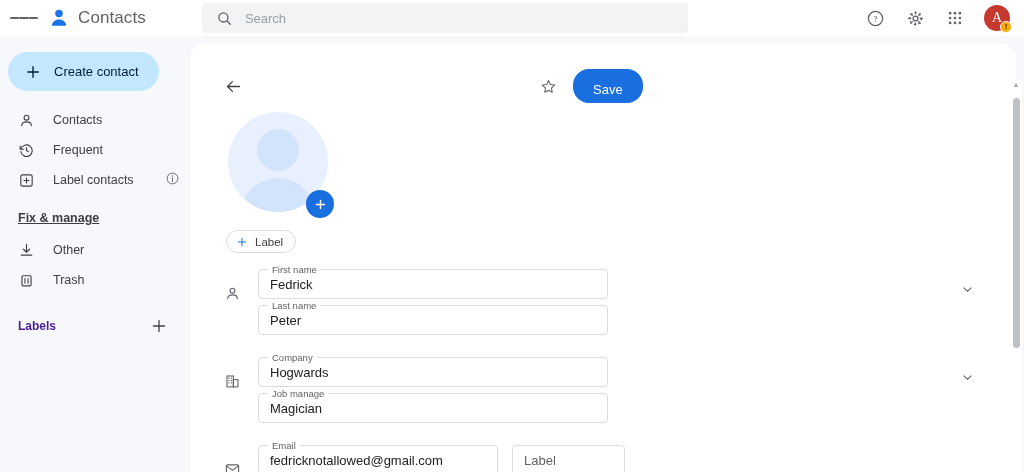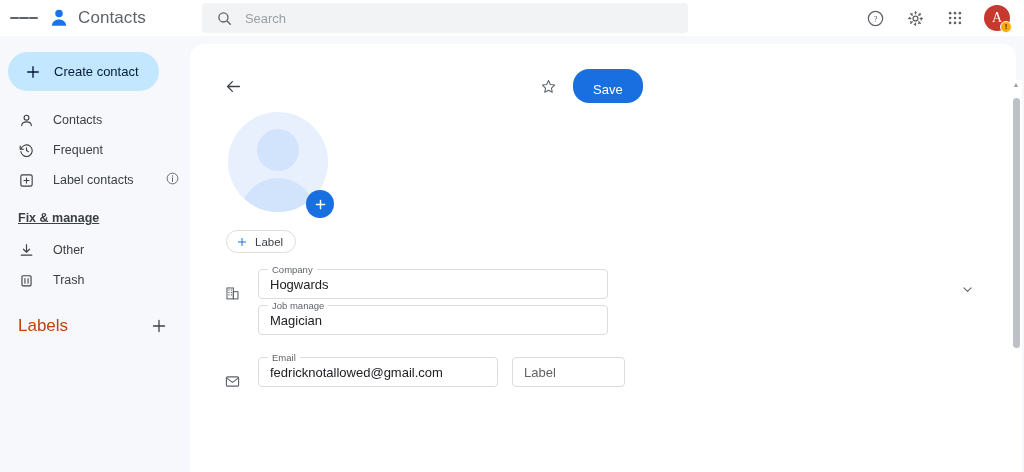--- a/index.html
+++ b/index.html
@@ -81,21 +81,21 @@
   .nav-item .trailing { position:absolute; right:-4px; }
 
   .section-title {
     font-size:12.5px; color:#3c4043; font-weight:bold;
     padding-left:18px; margin: 16px 0 10px; text-decoration: underline;
   }
   .labels-row {
     display:flex; align-items:center; justify-content:space-between;
     padding: 0 22px 0 18px; height:30px; margin-top: 16px;
   }
-  .labels-row .lbl { font-size:17px; color:#c2410c; font-weight:normal; }
+  .labels-row .lbl { font-size:12px; color:#4c1d95; font-weight:bold; }
   .plus-btn { cursor:pointer; display:flex; }
 
   
   .main { flex:1; background:#f6f8fc; padding: 8px 8px 0 0; position:relative; }
   .card {
     background:#fff; border-radius: 14px 14px 0 0;
     height: 100%; width: 100%;
     position: relative; overflow: hidden;
     padding: 0 0 0 0;
   }
@@ -351,20 +351,43 @@
 
           <div class="label-chip">
             <svg width="12" height="12" viewBox="0 0 24 24">
               <path d="M12 4.8v14.4M4.8 12h14.4" stroke="#1a6fe0" stroke-width="2" stroke-linecap="round"></path>
             </svg>
             <span class="lbl">Label</span>
           </div>
 
           <div class="form">
 
+            <div class="form-row">
+              <div class="row-icon">
+                <svg width="17" height="17" viewBox="0 0 24 24">
+                  <circle cx="12" cy="8" r="3.4" fill="none" stroke="#5f6368" stroke-width="1.6"></circle>
+                  <path d="M5.2 19.2c0-3.5 3.1-5.3 6.8-5.3s6.8 1.8 6.8 5.3" fill="none" stroke="#5f6368" stroke-width="1.6" stroke-linecap="round"></path>
+                </svg>
+              </div>
+              <div class="fields">
+                <div class="mdc-field">
+                  <span class="flabel">First name</span>
+                  <input type="text" value="Fedrick" style="">
+                </div>
+                <div class="mdc-field">
+                  <span class="flabel">Last name</span>
+                  <input type="text" value="Peter" style="">
+                </div>
+              </div>
+              <div class="expand-btn">
+                <svg width="15" height="15" viewBox="0 0 24 24">
+                  <path d="M6.3 9.3L12 15l5.7-5.7" fill="none" stroke="#5f6368" stroke-width="1.7" stroke-linecap="round" stroke-linejoin="round"></path>
+                </svg>
+              </div>
+            </div>
 
             <div class="form-row" style="margin-top:16px;">
               <div class="row-icon">
                 <svg width="17" height="17" viewBox="0 0 24 24">
                   <rect x="4.2" y="4.2" width="9" height="15.4" fill="none" stroke="#5f6368" stroke-width="1.5"></rect>
                   <rect x="13.2" y="9.4" width="6.5" height="10.2" fill="none" stroke="#5f6368" stroke-width="1.5"></rect>
                   <g fill="#5f6368">
                     <rect x="6.1" y="6.4" width="1.7" height="1.6"></rect>
                       <rect x="9.6" y="6.4" width="1.7" height="1.6"></rect>
                     <rect x="6.1" y="9.8" width="1.7" height="1.6"></rect>

